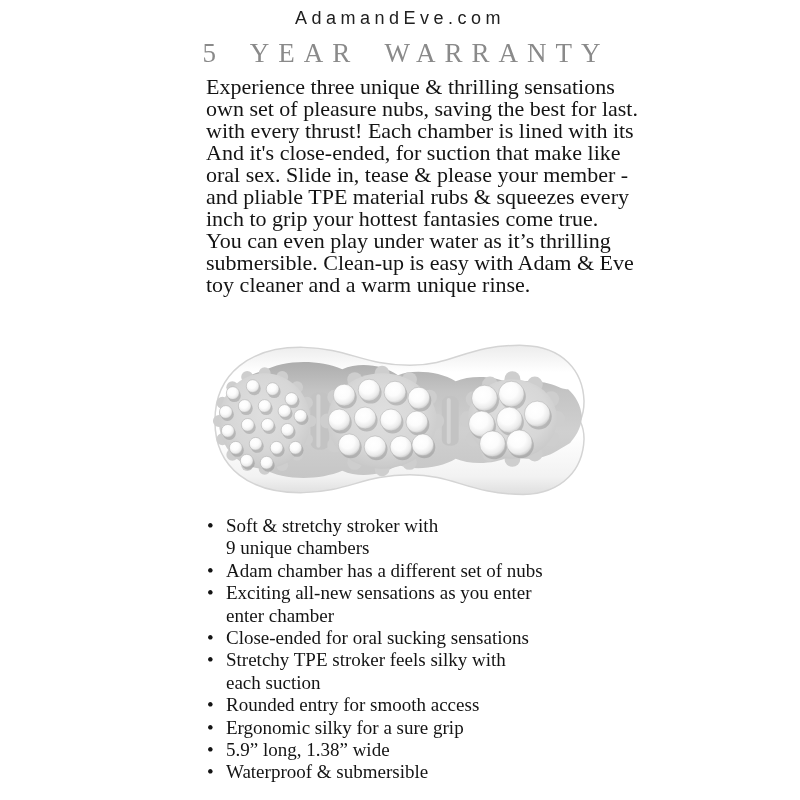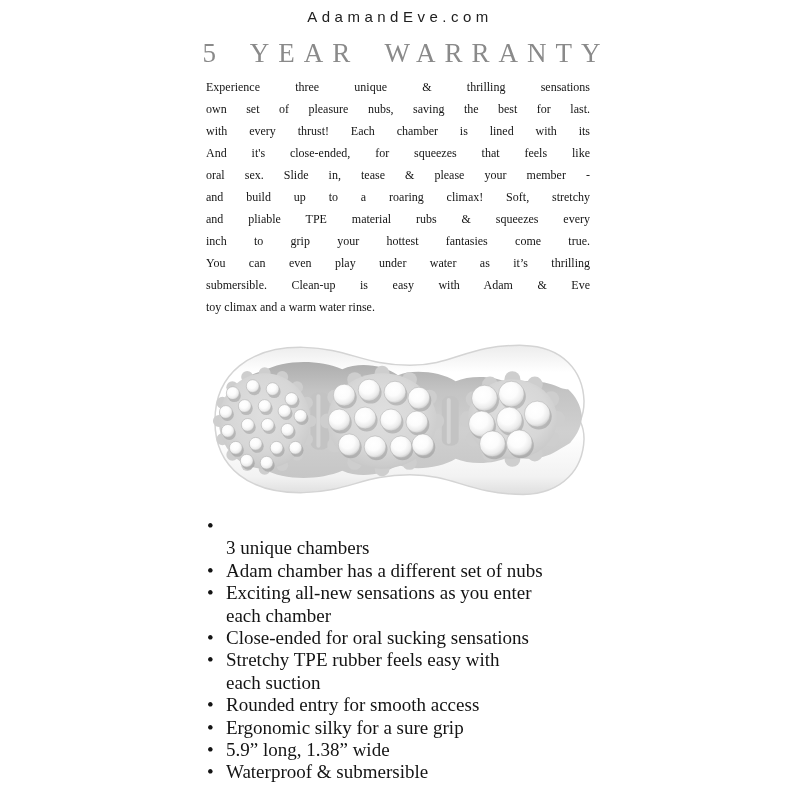--- a/index.html
+++ b/index.html
@@ -2,31 +2,31 @@
 <html><head>
 <meta charset="utf-8">
 <style>
   html,body{margin:0;padding:0;background:#ffffff;}
   .canvas{
     position:relative;width:800px;height:800px;background:#ffffff;overflow:hidden;
     font-family:"Liberation Serif",serif;color:#1a1a1a;
   }
   .site-title{
     position:absolute;top:8px;left:0;width:800px;text-align:center;
-    font-family:"Liberation Sans",sans-serif;font-size:15px;letter-spacing:4.5px;
+    font-family:"Liberation Sans",sans-serif;font-size:18px;letter-spacing:4.5px;
     color:#202020;font-weight:400;
   }
   .warranty{
     position:absolute;top:38px;left:6px;width:800px;text-align:center;
     font-family:"Liberation Serif",serif;font-size:27px;letter-spacing:9px;word-spacing:10px;
     color:#8a8a8a;font-weight:400;
   }
   .paragraph{
     position:absolute;left:206px;top:76px;width:384px;
-    font-size:12px;line-height:22px;color:#141414;
+    font-size:22px;line-height:22px;color:#141414;
   }
   .pline{white-space:nowrap;text-align:justify;text-align-last:justify;}
   .pline:last-child{text-align-last:left;}
   .illustration{position:absolute;left:203px;top:331px;width:388px;height:178px;}
   .features{
     position:absolute;left:207px;top:515px;width:400px;
     font-size:19px;line-height:22.4px;color:#141414;
   }
   .bline{display:flex;white-space:nowrap;}
   .bullet{flex:0 0 19px;width:19px;}
@@ -37,28 +37,27 @@
 <div class="canvas">
 
   <div class="site-title">AdamandEve.com</div>
 
   <div class="warranty">5 YEAR WARRANTY</div>
 
   <div class="paragraph">
       <div class="pline">Experience three unique &amp; thrilling sensations</div>
       <div class="pline">own set of pleasure nubs, saving the best for last.</div>
       <div class="pline">with every thrust! Each chamber is lined with its</div>
-      <div class="pline">And it's close-ended, for squeezes that feels like</div>
+      <div class="pline">And it's close-ended, for suction that make like</div>
       <div class="pline">oral sex. Slide in, tease &amp; please your member -</div>
-      <div class="pline">and build up to a roaring climax! Soft, stretchy</div>
       <div class="pline">and pliable TPE material rubs &amp; squeezes every</div>
       <div class="pline">inch to grip your hottest fantasies come true.</div>
       <div class="pline">You can even play under water as it’s thrilling</div>
       <div class="pline">submersible. Clean-up is easy with Adam &amp; Eve</div>
-      <div class="pline">toy climax and a warm water rinse.</div>
+      <div class="pline">toy cleaner and a warm unique rinse.</div>
     </div>
 
   <svg class="illustration" viewBox="0 0 390 178" xmlns="http://www.w3.org/2000/svg" aria-hidden="true">
     <defs>
       <linearGradient id="bodyShade" x1="0" y1="0" x2="0" y2="1">
         <stop offset="0%" stop-color="#ececec"></stop>
         <stop offset="18%" stop-color="#ffffff"></stop>
         <stop offset="60%" stop-color="#ffffff"></stop>
         <stop offset="88%" stop-color="#f2f2f2"></stop>
         <stop offset="100%" stop-color="#dedede"></stop>
@@ -241,44 +240,45 @@
         <circle cx="308" cy="89" r="13" fill="url(#nubG)" stroke="#b3b3b3" stroke-width="0.6"></circle>
         <circle cx="336" cy="83" r="13" fill="url(#nubG)" stroke="#b3b3b3" stroke-width="0.6"></circle>
         <circle cx="291" cy="113" r="13" fill="url(#nubG)" stroke="#b3b3b3" stroke-width="0.6"></circle>
         <circle cx="318" cy="112" r="13" fill="url(#nubG)" stroke="#b3b3b3" stroke-width="0.6"></circle>
       </g>
   </svg>
 
   <div class="features">
       <div class="bline">
         <span class="bullet">•</span>
+        <span>Soft &amp; stretchy stroker with</span>
       </div>
       <div class="bline">
         <span class="bullet"></span>
-        <span>3 unique chambers</span>
+        <span>9 unique chambers</span>
       </div>
       <div class="bline">
         <span class="bullet">•</span>
         <span>Adam chamber has a different set of nubs</span>
       </div>
       <div class="bline">
         <span class="bullet">•</span>
         <span>Exciting all-new sensations as you enter</span>
       </div>
       <div class="bline">
         <span class="bullet"></span>
-        <span>each chamber</span>
+        <span>enter chamber</span>
       </div>
       <div class="bline">
         <span class="bullet">•</span>
         <span>Close-ended for oral sucking sensations</span>
       </div>
       <div class="bline">
         <span class="bullet">•</span>
-        <span>Stretchy TPE rubber feels easy with</span>
+        <span>Stretchy TPE stroker feels silky with</span>
       </div>
       <div class="bline">
         <span class="bullet"></span>
         <span>each suction</span>
       </div>
       <div class="bline">
         <span class="bullet">•</span>
         <span>Rounded entry for smooth access</span>
       </div>
       <div class="bline">

